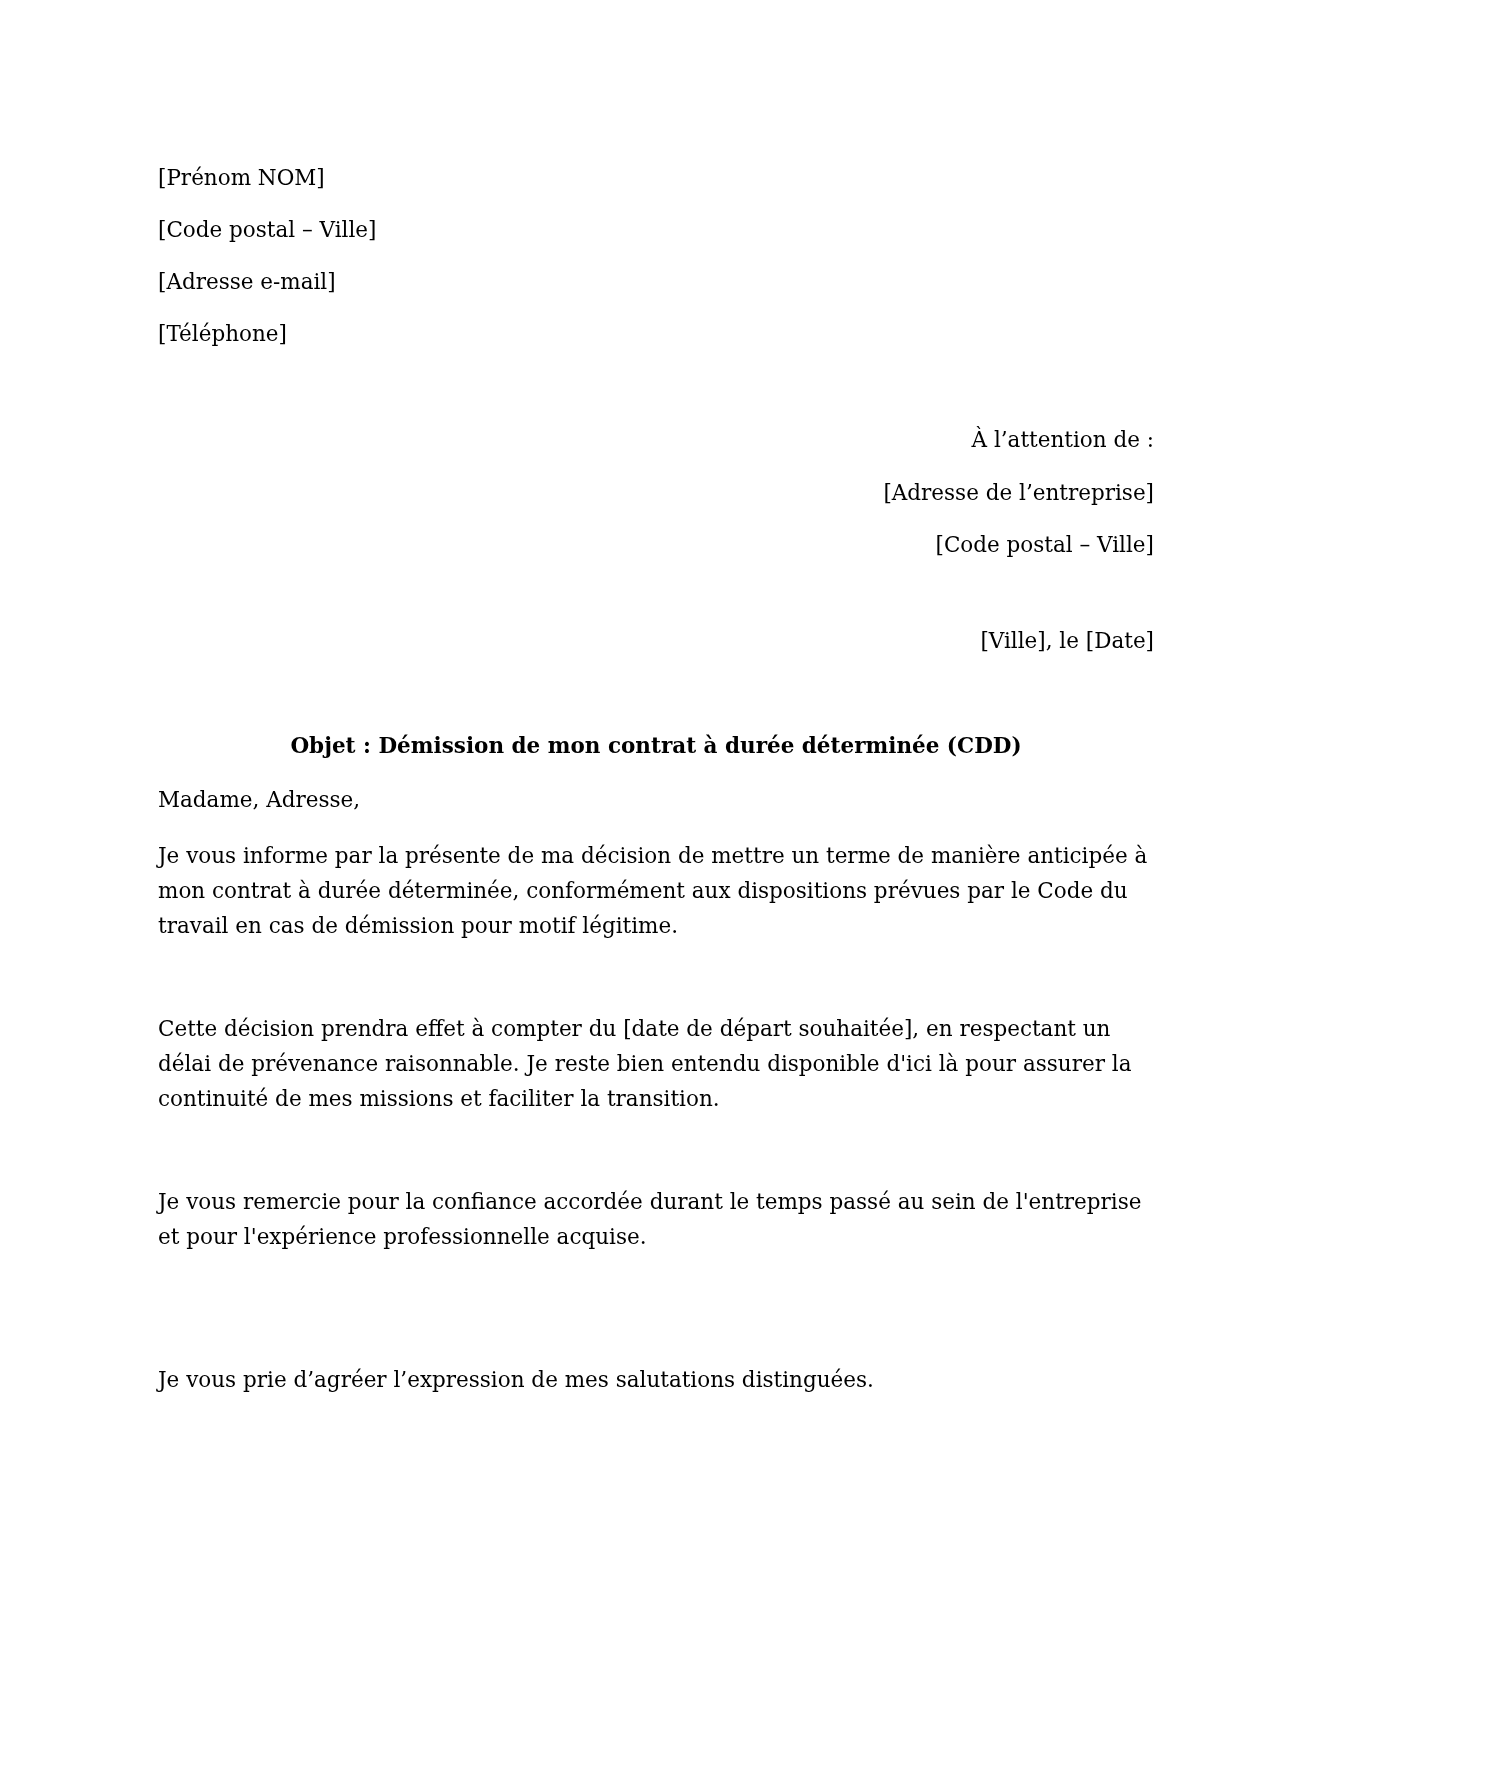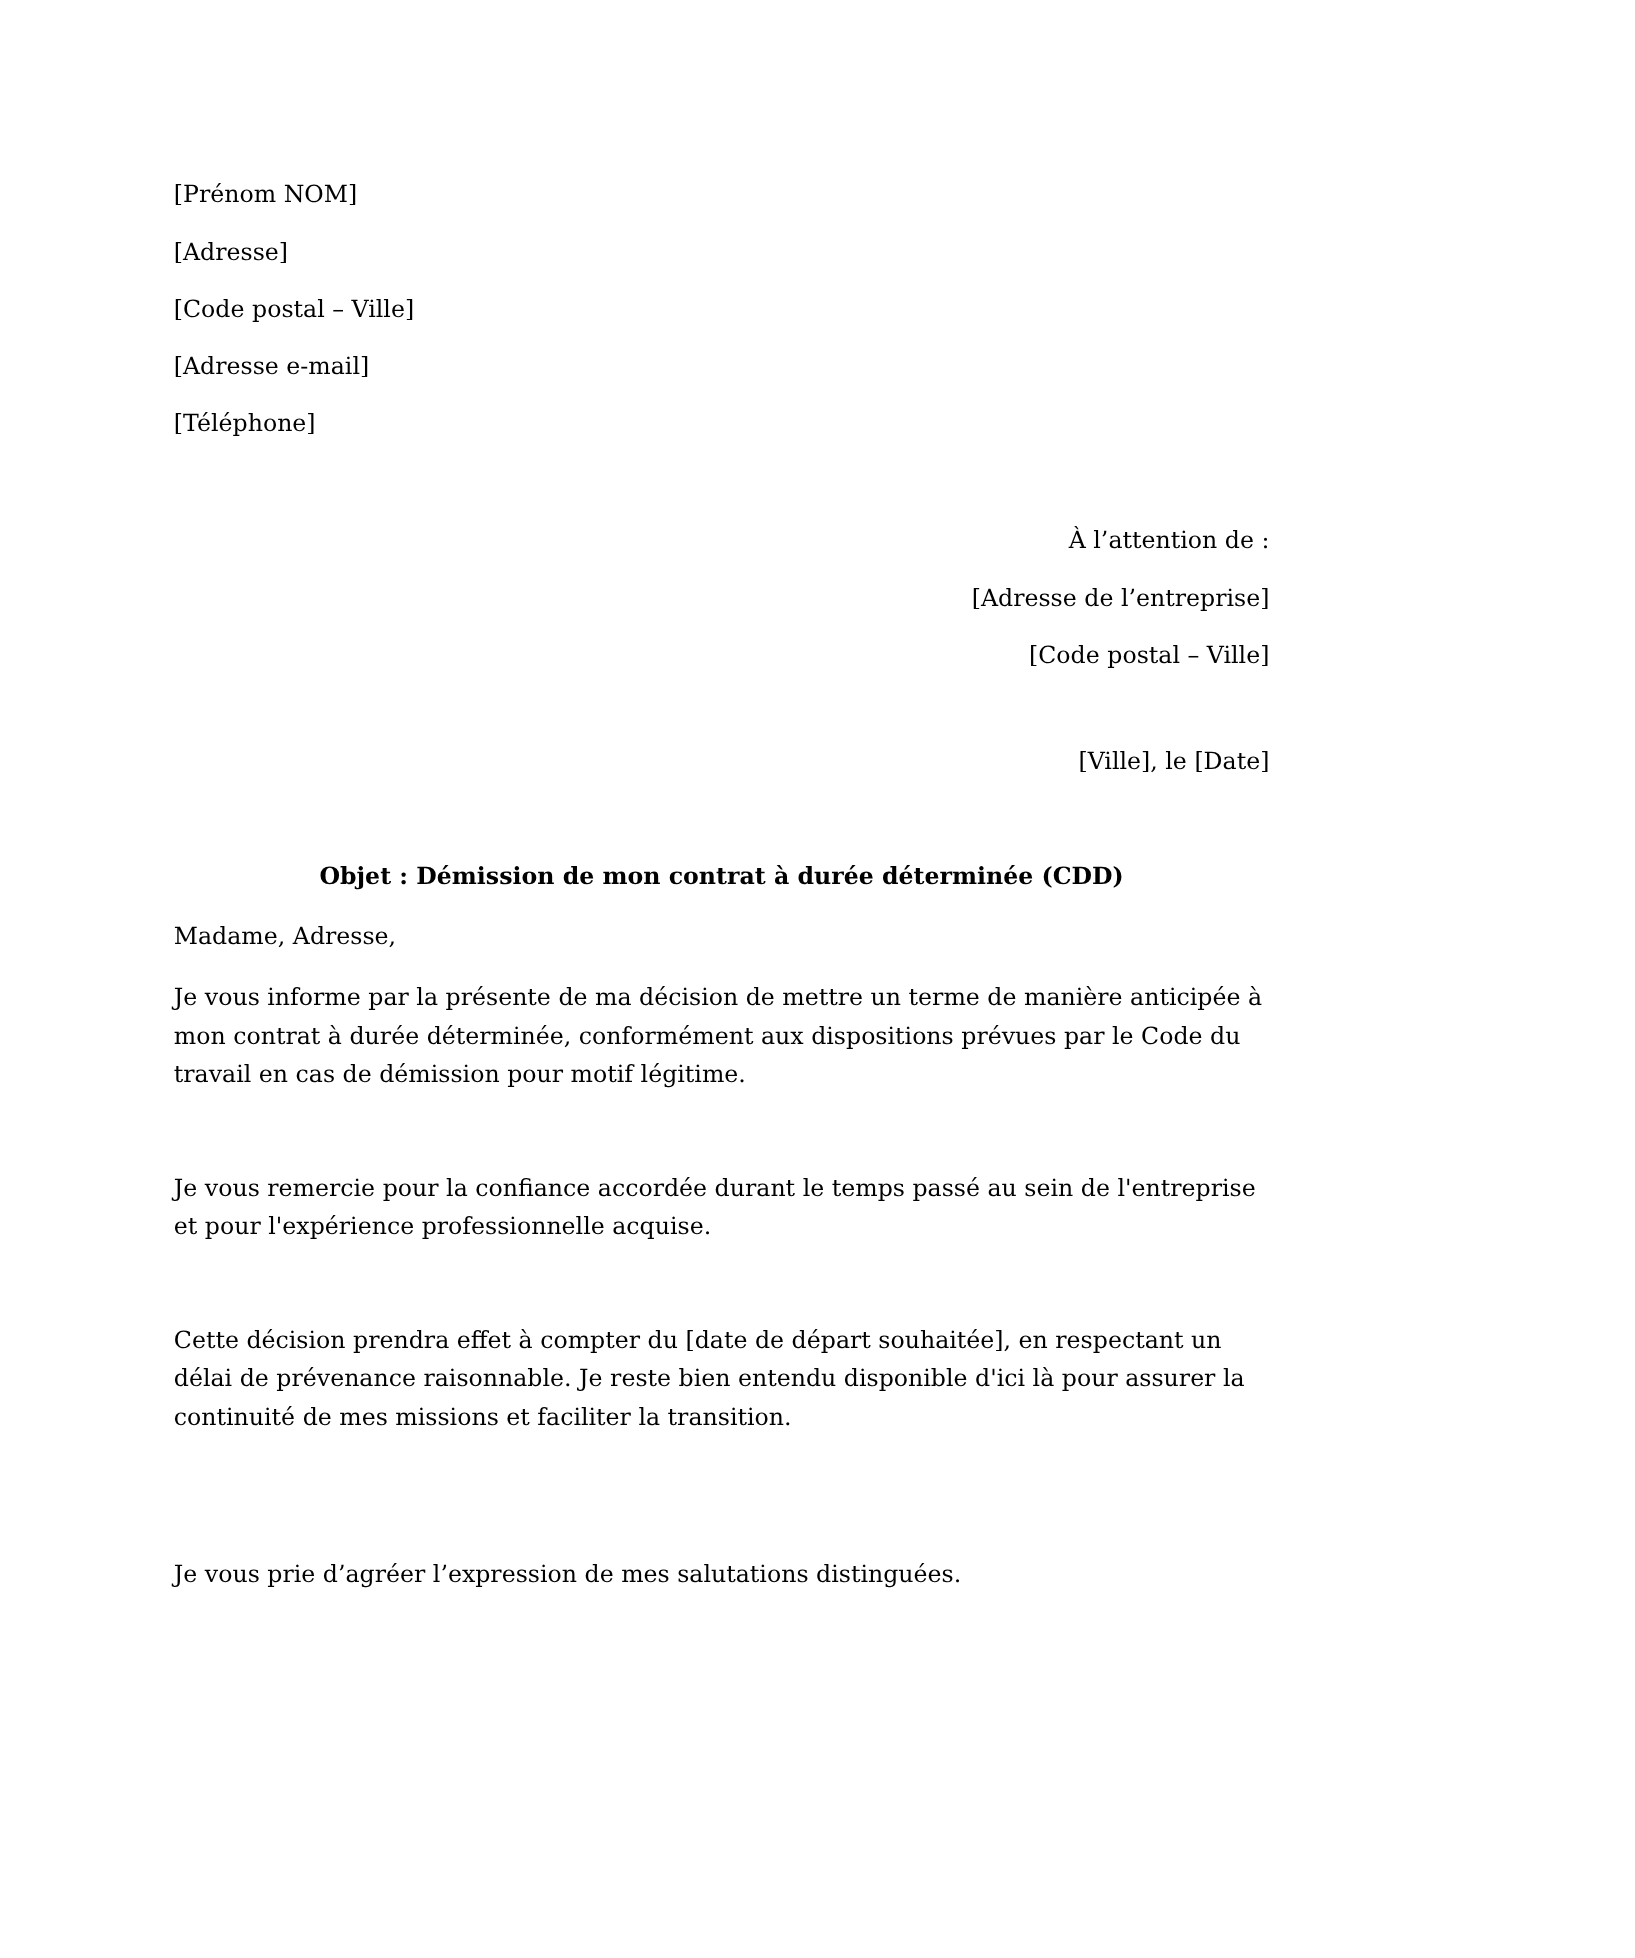--- a/index.html
+++ b/index.html
@@ -99,39 +99,38 @@
   }
 </style>
 </head>
 <body>
 
 <div class="page">
   <div class="content">
 
     <div class="sender-block">
       <div class="sender-line">[Prénom NOM]</div>
-      <div class="sender-line">[Adresse]</div>
       <div class="sender-line">[Code postal – Ville]</div>
       <div class="sender-line">[Adresse e-mail]</div>
       <div class="sender-line">[Téléphone]</div>
     </div>
 
     <div class="recipient-block">
       <div class="recipient-line">À l’attention de :</div>
       <div class="recipient-line">[Adresse de l’entreprise]</div>
       <div class="recipient-line">[Code postal – Ville]</div>
     </div>
 
     <div class="date-block">
       <div class="date-line">[Ville], le [Date]</div>
     </div>
 
     <div class="body-block">
       <div class="subject-line">Objet : Démission de mon contrat à durée déterminée (CDD)</div>
       <div class="salutation">Madame, Adresse,</div>
       <p class="para">Je vous informe par la présente de ma décision de mettre un terme de manière anticipée à mon contrat à durée déterminée, conformément aux dispositions prévues par le Code du travail en cas de démission pour motif légitime.</p>
+      <p class="para">Cette décision prendra effet à compter du [date de départ souhaitée], en respectant un délai de prévenance raisonnable. Je reste bien entendu disponible d'ici là pour assurer la continuité de mes missions et faciliter la transition.</p>
       <p class="para">Je vous remercie pour la confiance accordée durant le temps passé au sein de l'entreprise et pour l'expérience professionnelle acquise.</p>
-      <p class="para">Cette décision prendra effet à compter du [date de départ souhaitée], en respectant un délai de prévenance raisonnable. Je reste bien entendu disponible d'ici là pour assurer la continuité de mes missions et faciliter la transition.</p>
       <div class="closing">Je vous prie d’agréer l’expression de mes salutations distinguées.</div>
     </div>
 
   </div>
 </div>
 
 </body></html>

